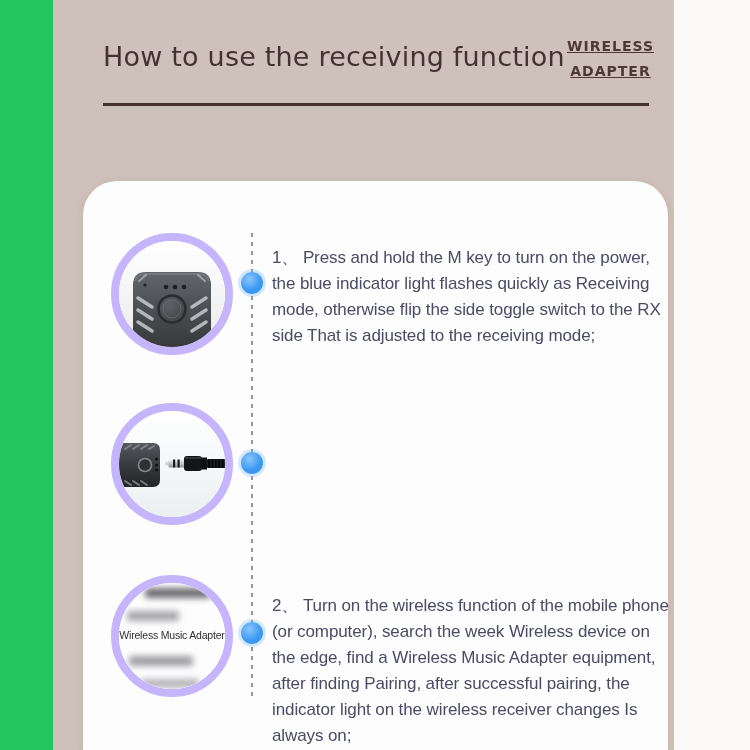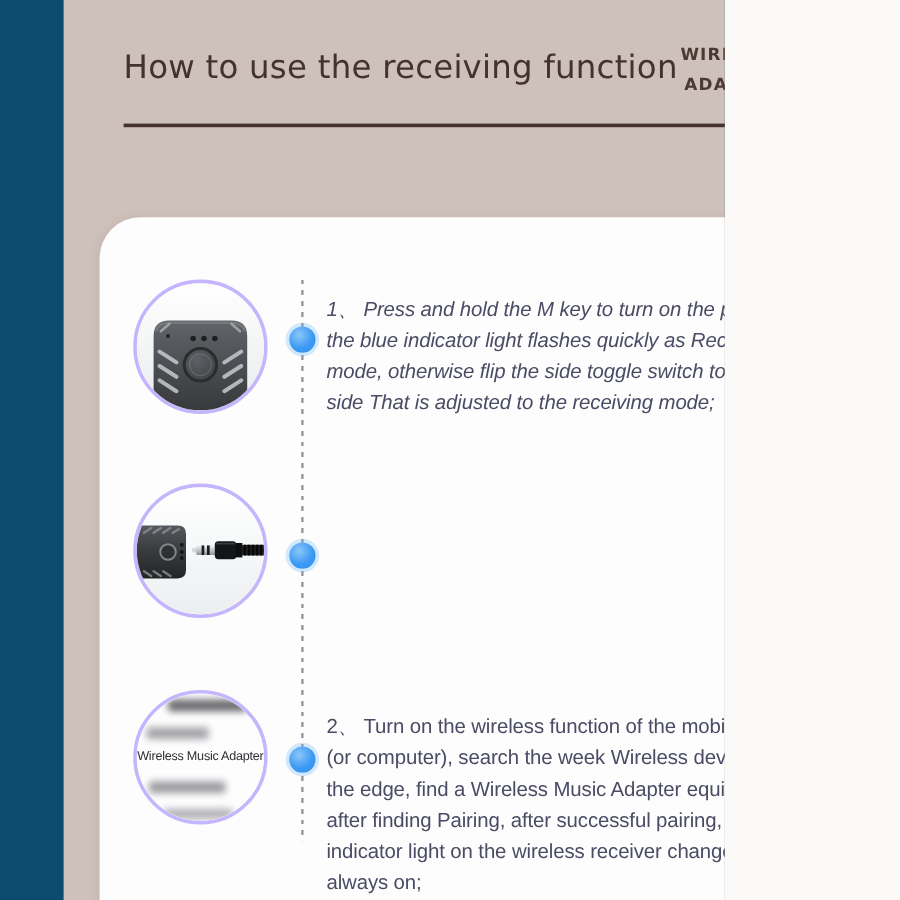--- a/index.html
+++ b/index.html
@@ -2,49 +2,49 @@
 <html><head>
 <meta charset="utf-8">
 <style>
   html,body{margin:0;padding:0;}
   body{
     width:750px;height:750px;
     background:#fcfaf9;
     font-family:"Liberation Sans","DejaVu Sans",sans-serif;
     -webkit-font-smoothing:antialiased;
   }
-  .canvas{position:relative;width:604px;height:750px;overflow:hidden;background:#0c4a6e;}
+  .canvas{position:relative;width:674px;height:750px;overflow:hidden;background:#22c55e;}
   .stage{position:absolute;left:53px;top:0;width:650px;height:750px;background:#cec0ba;}
 
   
   .title{
     position:absolute;left:50px;top:41px;
     font-family:"DejaVu Sans","Liberation Sans",sans-serif;
     font-size:27px;font-weight:500;letter-spacing:.2px;color:#443230;white-space:nowrap;
   }
   .brand{
     position:absolute;left:500px;top:34px;width:115px;
     text-align:center;font-family:"DejaVu Sans","Liberation Sans",sans-serif;
-    font-weight:bold;font-size:14px;line-height:25px;letter-spacing:1px;color:#4c3934;
+    font-weight:bold;font-size:14px;line-height:25px;letter-spacing:1px;color:#4c3934;text-decoration:underline;
   }
   .divider{position:absolute;left:50px;top:103px;width:546px;height:2.5px;background:#45322f;}
 
   
   .card{
     position:absolute;left:30px;top:181px;width:585px;height:569px;
     background:#fdfdfd;border-radius:34px 34px 0 0;
     box-shadow:0 2px 10px rgba(90,70,60,.10);
   }
   .timeline{
     position:absolute;left:168px;top:52px;width:2px;height:468px;
     background:repeating-linear-gradient(to bottom,#97969e 0 4px,transparent 4px 9px);
   }
   .circle{
     position:absolute;left:28px;width:106px;height:106px;
-    border:3px solid #c4b5fd;border-radius:50%;
+    border:8px solid #c4b5fd;border-radius:50%;
     background:#fff;overflow:hidden;box-sizing:content-box;
   }
   .circle.c1{top:52px;}
   .circle.c2{top:222px;}
   .circle.c3{top:394px;}
   .circle svg{display:block;width:106px;height:106px;}
 
   .dot{
     position:absolute;left:158px;width:22px;height:22px;border-radius:50%;
     background:radial-gradient(circle at 38% 32%,#8cc6fa 0%,#3d9af3 55%,#2f8fee 100%);
@@ -52,21 +52,21 @@
   }
   .dot.d1{top:91px;}
   .dot.d2{top:271px;}
   .dot.d3{top:441px;}
 
   .step-text{
     position:absolute;left:189px;width:398px;
     font-size:17px;line-height:26px;color:#4a4b64;
     text-align:left;letter-spacing:-.1px;
   }
-  .step-text.s1{top:47px;font-style:italic;}
+  .step-text.s1{top:47px;}
   .step-text.s2{top:246px;}
   .step-text.s3{top:395px;}
 
   
   .bt-list{position:relative;width:106px;height:106px;background:#fdfdfe;}
   .blur-row{position:absolute;border-radius:3px;filter:blur(3px);}
   .blur-row.r1{top:5px;left:26px;width:66px;height:10px;background:#6c6c70;}
   .blur-row.r2{top:28px;left:8px;width:52px;height:10px;background:#a6a6aa;}
   .blur-row.r3{top:73px;left:10px;width:64px;height:10px;background:#9e9ea2;}
   .blur-row.r4{top:96px;left:22px;width:58px;height:9px;background:#b4b4b8;}

